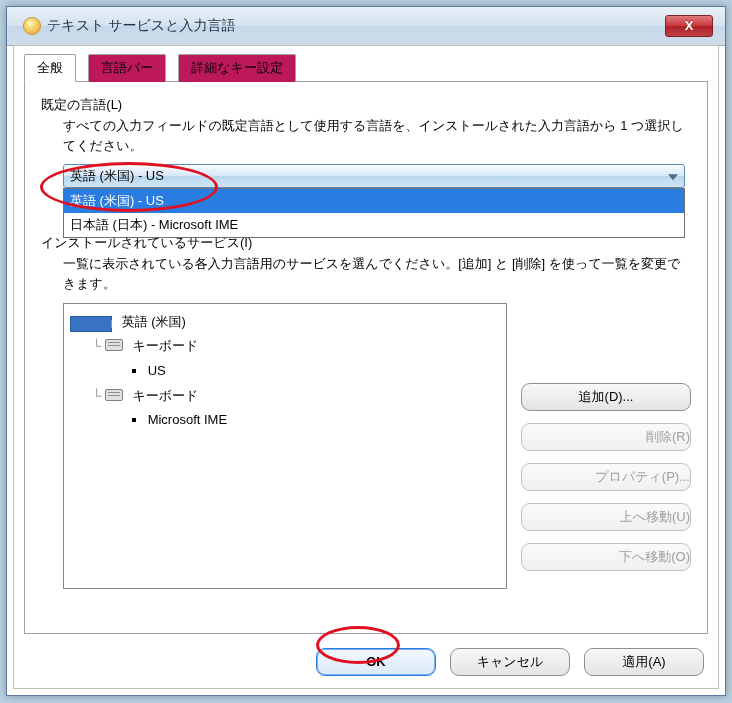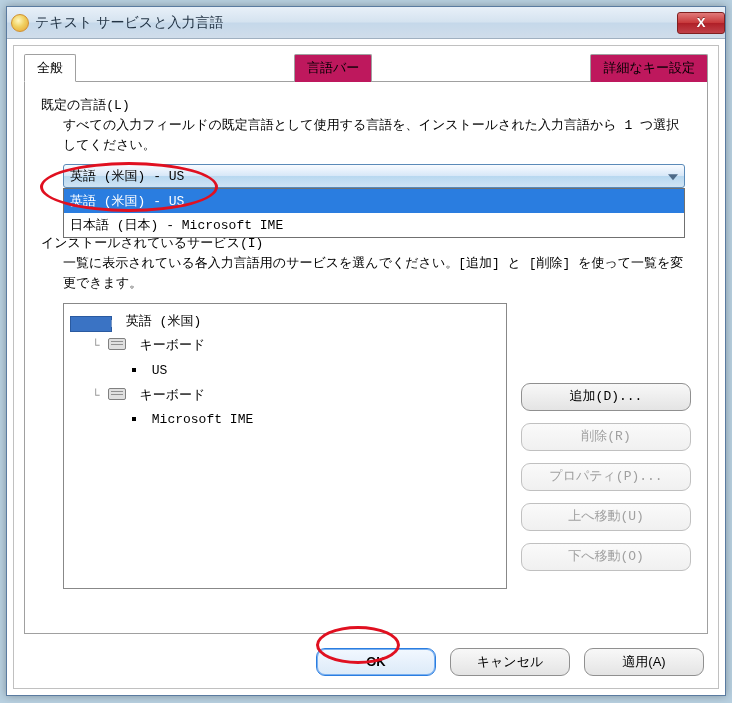--- a/index.html
+++ b/index.html
@@ -14,26 +14,26 @@
 }
 .window {
   position: absolute;
   left: 6px; top: 6px;
   width: 720px; height: 690px;
   background: #fff;
   border: 1px solid #5a7ba0;
   box-shadow: 0 0 8px rgba(0,0,0,0.3);
 }
 .titlebar {
-  height: 32px;
+  height: 39px;
   background: linear-gradient(to bottom, #e8f0f8, #d5e3f0 48%, #c5d8ea 52%, #d0ddea);
   border-bottom: 1px solid #a0b0c0;
   display: flex;
   align-items: center;
-  padding: 0 0;
+  padding: 0 12px;
 }
 .title-icon {
   width: 18px; height: 18px;
   margin: 0 6px 0 4px;
   background: radial-gradient(circle at 40% 35%, #fff8c0, #f0d060 45%, #e8a030);
   border-radius: 50%;
   border: 1px solid #d09030;
 }
 .title-text {
   color: #223344;
@@ -61,42 +61,40 @@
   padding: 8px 10px 10px 10px;
   display: flex;
   flex-direction: column;
 }
 .tabs {
   display: flex;
   gap: 12px;
   margin-bottom: -1px;
   position: relative;
   z-index: 2;
-  justify-content: space-between;
 }
 .tab {
   padding: 4px 12px 4px 12px;
   border: 1px solid #a0a0a0;
   border-bottom: none;
   background: #be185d;
   border-radius: 2px 2px 0 0;
   cursor: pointer;
   font-size: 13px;
   margin-right: 0;
 }
 .tab.active {
   background: #fff;
   border-bottom: 1px solid #fff;
 }
 .panel {
   border: 1px solid #a0a0a0;
   flex: 1;
   padding: 14px 16px 12px 16px;
   position: relative;
-  font-family: Liberation Mono, monospace;
 }
 .group-label {
   color: #000;
   margin-bottom: 2px;
 }
 .group-desc {
   margin: 2px 1px 8px 22px;
   line-height: 1.55;
 }
 .combo {
@@ -169,20 +167,21 @@
   font-size: 13px;
   cursor: pointer;
   text-align: center;
   line-height: 26px;
 }
 .btn.disabled {
   color: #a0a0a0;
   border-color: #c0c0c0;
   background: linear-gradient(to bottom,#fafafa,#f0f0f0);
   cursor: default;
+  text-align: right;
 }
 .tree-item { line-height: 1.9; white-space: nowrap; }
 .lang-badge {
   display: inline-block;
   width: 22px; height: 16px;
   background: #3a73c4;
   color: #fff;
   font-size: 10px;
   font-weight: bold;
   text-align: center;

